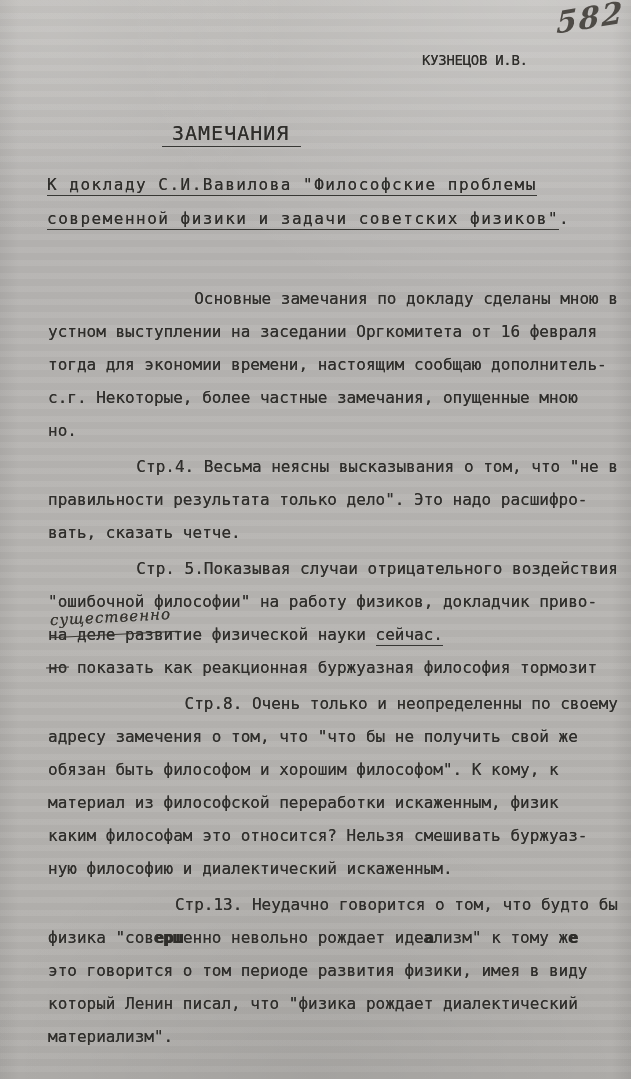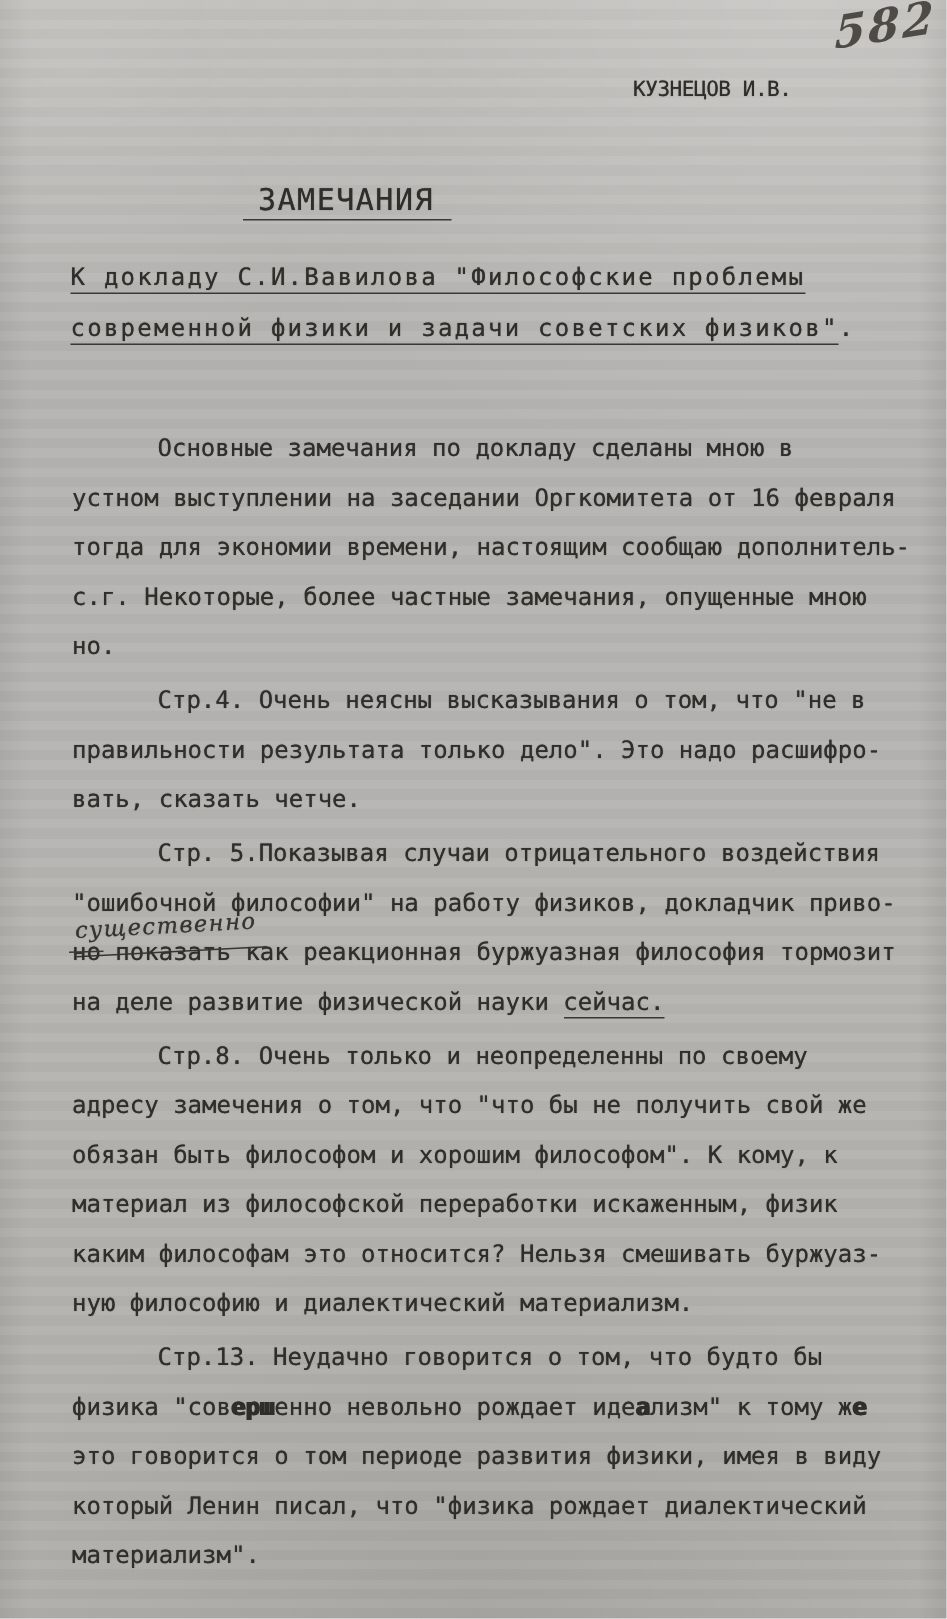--- a/index.html
+++ b/index.html
@@ -22,21 +22,21 @@
     font-size:30px;color:#4e4b46;transform:rotate(-9deg) skewX(-10deg);letter-spacing:2px;}
   .author{position:absolute;top:52px;left:422px;font-size:14px;letter-spacing:-0.3px;text-align:center;}
   
   .title{position:absolute;top:121px;left:162px;font-size:20px;letter-spacing:1px;}
   .title .u{padding:0 12px 1px 10px;}
   .subtitle{position:absolute;top:168px;left:47px;font-size:16px;line-height:33.5px;letter-spacing:1.5px;}
   
   .docbody{position:absolute;top:282px;left:48px;width:570px;font-size:16px;line-height:33px;}
   .para{margin:0 0 3px 0;}
   .line{white-space:pre;}
-  .first{padding-left:57px;}
+  .first{padding-left:57px;text-align:right;}
   .u{border-bottom:1.5px solid rgba(45,44,41,0.92);padding-bottom:1px;}
   .strike{position:relative;}
   .strike::after{content:"";position:absolute;left:-2px;right:-2px;top:47%;
     border-top:1.7px solid #3a3834;transform:rotate(-2deg);}
   .over{font-weight:700;text-shadow:0.8px 0 0 currentColor,-0.5px 0 0 currentColor;}
   .hw-line{height:0;position:relative;}
   .hw{position:absolute;left:2px;top:-17px;display:inline-block;
     font-family:"DejaVu Serif","Liberation Serif",serif;font-style:italic;
     font-size:15px;letter-spacing:1px;color:#37352f;
     transform:rotate(-3deg);border-bottom:1.4px solid #37352f;padding:0 6px 0 0;}
@@ -56,40 +56,40 @@
     </div>
   <div class="docbody typed">
       <div class="para">
         <div class="line first"><span>Основные замечания по докладу сделаны мною в</span></div>
         <div class="line"><span>устном выступлении на заседании Оргкомитета от 16 февраля</span></div>
         <div class="line"><span>тогда для экономии времени, настоящим сообщаю дополнитель-</span></div>
         <div class="line"><span>с.г. Некоторые, более частные замечания, опущенные мною</span></div>
         <div class="line"><span>но.</span></div>
       </div>
       <div class="para">
-        <div class="line first"><span>Стр.4. Очень неясны высказывания о том, что "не в</span></div>
+        <div class="line first"><span>Стр.4. Весьма неясны высказывания о том, что "не в</span></div>
         <div class="line"><span>правильности результата только дело". Это надо расшифро-</span></div>
         <div class="line"><span>вать, сказать четче.</span></div>
       </div>
       <div class="para">
         <div class="line first"><span>Стр. 5.Показывая случаи отрицательного воздействия</span></div>
         <div class="line"><span>"ошибочной философии" на работу физиков, докладчик приво-</span></div>
         <div class="hw-line">
           <span class="hw">существенно</span>
         </div>
+        <div class="line"><span>на деле развитие физической науки </span><span class="u">сейчас.</span></div>
         <div class="line"><span class="strike">но</span><span> показать как реакционная буржуазная философия тормозит</span></div>
-        <div class="line"><span>на деле развитие физической науки </span><span class="u">сейчас.</span></div>
       </div>
       <div class="para">
         <div class="line first"><span>Стр.8. Очень только и неопределенны по своему</span></div>
         <div class="line"><span>адресу замечения о том, что "что бы не получить свой же</span></div>
         <div class="line"><span>обязан быть философом и хорошим философом". К кому, к</span></div>
         <div class="line"><span>материал из философской переработки искаженным, физик</span></div>
         <div class="line"><span>каким философам это относится? Нельзя смешивать буржуаз-</span></div>
-        <div class="line"><span>ную философию и диалектический материализм.</span></div>
+        <div class="line"><span>ную философию и диалектический искаженным.</span></div>
       </div>
       <div class="para">
         <div class="line first"><span>Стр.13. Неудачно говорится о том, что будто бы</span></div>
         <div class="line"><span>физика "сов</span><span class="over">ерш</span><span>енно невольно рождает иде</span><span class="over">а</span><span>лизм" к тому ж</span><span class="over">е</span></div>
         <div class="line"><span>это говорится о том периоде развития физики, имея в виду</span></div>
         <div class="line"><span>который Ленин писал, что "физика рождает диалектический</span></div>
         <div class="line"><span>материализм".</span></div>
       </div>
     </div>
 </div>

